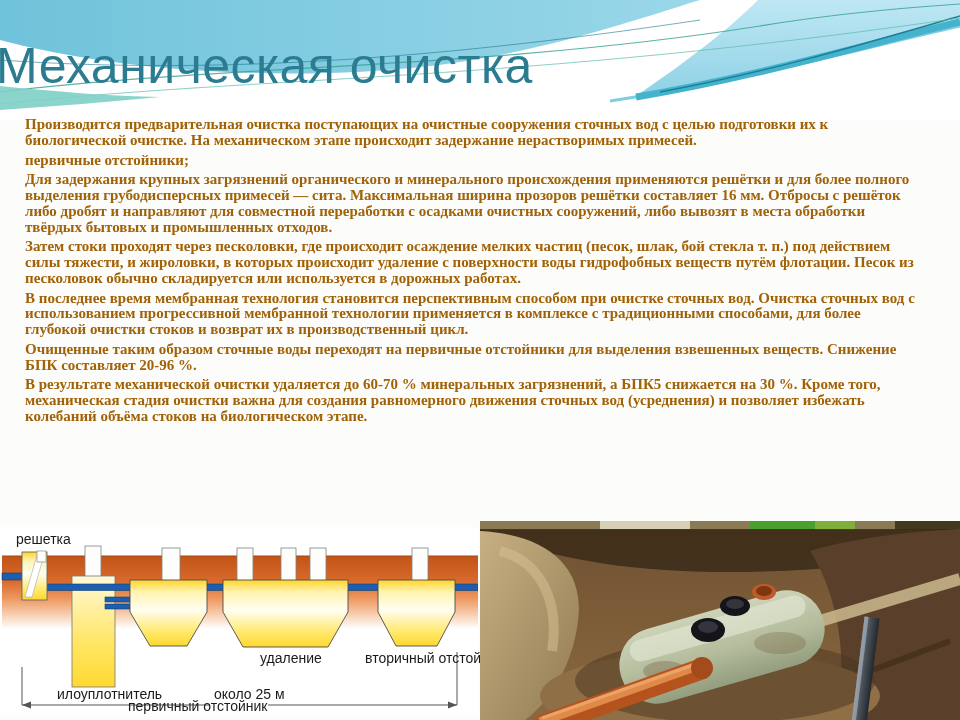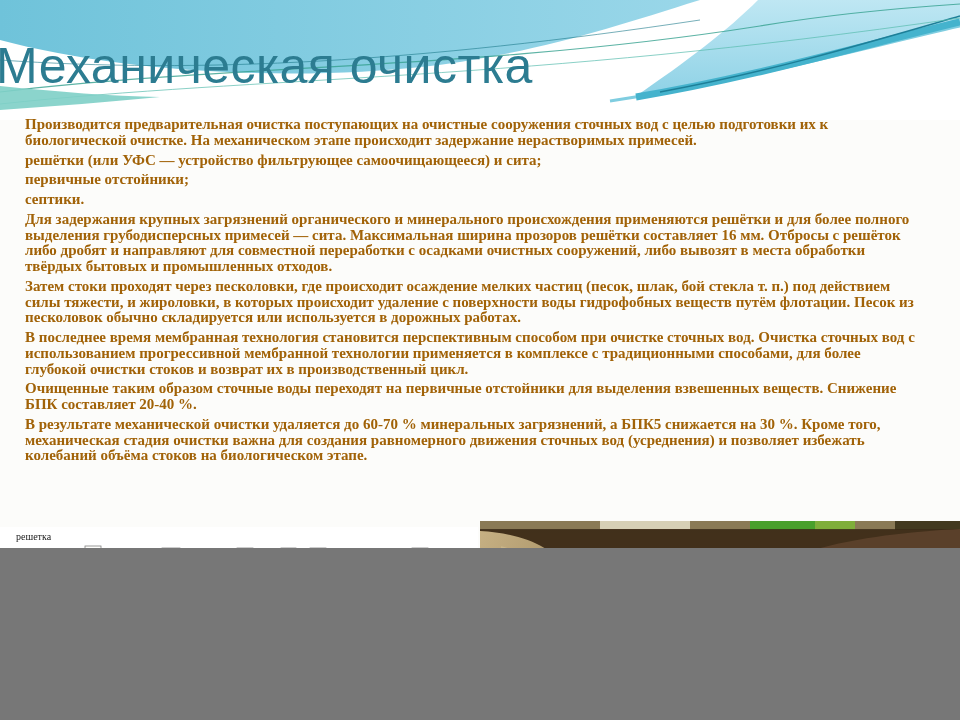--- a/index.html
+++ b/index.html
@@ -1,23 +1,23 @@
 <!DOCTYPE html>
 <html><head>
 <meta charset="utf-8">
 <style>
   html,body{margin:0;padding:0;background:#777;}
-  .slide{position:relative;width:960px;height:548px;overflow:hidden;background:#fcfcfa;font-family:"Liberation Sans",sans-serif;}
+  .slide{position:relative;width:960px;height:720px;overflow:hidden;background:#fcfcfa;font-family:"Liberation Sans",sans-serif;}
   .hdr{position:absolute;left:0;top:0;width:960px;height:120px;}
   .page-title{position:absolute;left:-4px;top:40px;font-size:50px;line-height:1.05;color:#2c7c91;letter-spacing:0.5px;white-space:nowrap;}
   .body-text{position:absolute;left:25px;top:117px;width:890px;font-family:"Liberation Serif",serif;font-weight:bold;font-size:15px;line-height:1.05;color:#a16207;}
   .body-text p{margin:0 0 4px 0;}
   .diagram{position:absolute;left:0;top:527px;width:478px;height:188px;background:#fff;}
   .diagram svg{position:absolute;left:0;top:0;}
-  .diagram .lbl{position:absolute;font-size:10px;color:#1a1a1a;white-space:nowrap;font-family:Liberation Serif, serif;}
+  .diagram .lbl{position:absolute;font-size:14px;color:#1a1a1a;white-space:nowrap;font-family:Liberation Sans, sans-serif;}
   .lbl-grate{left:16px;top:4px;}
   .lbl-sludge{left:57px;top:159px;}
   .lbl-primary{left:128px;top:123px;margin-top:48px;}
   .lbl-aeration{left:260px;top:123px;}
   .lbl-secondary{left:365px;top:123px;}
   .lbl-length{left:214px;top:159px;}
   .photo{position:absolute;left:480px;top:521px;width:480px;height:199px;overflow:hidden;background:#7a5a36;}
 </style>
 </head>
 <body>
@@ -47,35 +47,33 @@
     <path d="M0,86 C60,92 110,96 160,97 C110,102 55,106 0,110 Z" fill="#7ecfc6" opacity="0.9"></path>
   </svg>
 
   <div class="page-title">Механическая очистка</div>
 
   <div class="body-text">
 
       <p>Производится предварительная очистка поступающих на очистные сооружения сточных вод с целью подготовки их к биологической очистке. На механическом этапе происходит задержание нерастворимых примесей.</p>
 
 
-      <p>решётки (или УФС — устройство фильтрующее самоочищающееся) и сита;</p>
 
 
       <p>первичные отстойники;</p>
 
 
-      <p>септики.</p>
 
       <p>Для задержания крупных загрязнений органического и минерального происхождения применяются решётки и для более полного выделения грубодисперсных примесей — сита. Максимальная ширина прозоров решётки составляет 16 мм. Отбросы с решёток либо дробят и направляют для совместной переработки с осадками очистных сооружений, либо вывозят в места обработки твёрдых бытовых и промышленных отходов.</p>
 
       <p>Затем стоки проходят через песколовки, где происходит осаждение мелких частиц (песок, шлак, бой стекла т. п.) под действием силы тяжести, и жироловки, в которых происходит удаление с поверхности воды гидрофобных веществ путём флотации. Песок из песколовок обычно складируется или используется в дорожных работах.</p>
 
       <p>В последнее время мембранная технология становится перспективным способом при очистке сточных вод. Очистка сточных вод с использованием прогрессивной мембранной технологии применяется в комплексе с традиционными способами, для более глубокой очистки стоков и возврат их в производственный цикл.</p>
 
-      <p>Очищенные таким образом сточные воды переходят на первичные отстойники для выделения взвешенных веществ. Снижение БПК составляет 20-40 %.</p>
+      <p>Очищенные таким образом сточные воды переходят на первичные отстойники для выделения взвешенных веществ. Снижение БПК составляет 20-96 %.</p>
 
       <p>В результате механической очистки удаляется до 60-70 % минеральных загрязнений, а БПК5 снижается на 30 %. Кроме того, механическая стадия очистки важна для создания равномерного движения сточных вод (усреднения) и позволяет избежать колебаний объёма стоков на биологическом этапе.</p>
     </div>
 
   <div class="diagram">
     <svg width="478" height="188" viewBox="0 0 478 188">
       <defs>
         <linearGradient id="gG" x1="0" y1="0" x2="0" y2="1">
           <stop offset="0" stop-color="#c25418"></stop>
             <stop offset="0.35" stop-color="#d96a2c"></stop>

